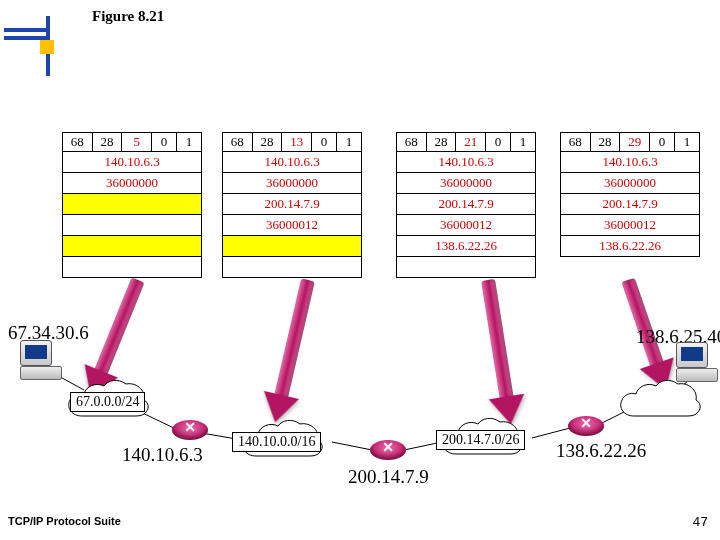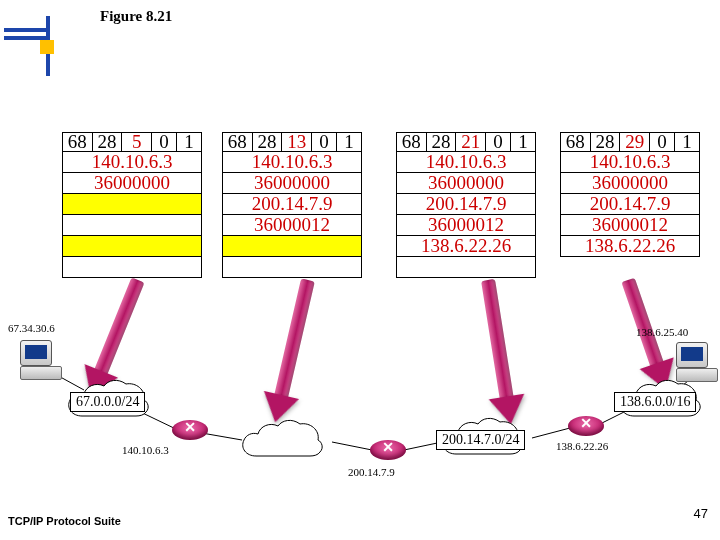--- a/index.html
+++ b/index.html
@@ -2,41 +2,41 @@
 <html><head>
 <meta charset="utf-8">
 <style>
   html, body { margin: 0; padding: 0; width: 720px; height: 540px; font-family: "Times New Roman", serif; background: #fff; }
   .stage { position: relative; width: 720px; height: 540px; }
   .accent { position: absolute; background: #1d46ab; }
   .accent.h1 { left: 4px;  top: 28px; width: 42px; height: 4px; }
   .accent.h2 { left: 4px;  top: 36px; width: 42px; height: 4px; }
   .accent.v  { left: 46px; top: 16px; width: 4px;  height: 60px; }
   .accent.sq { left: 40px; top: 40px; width: 14px; height: 14px; background: #ffc000; }
-  .fig-label { position: absolute; left: 100px; top: 8px; font-weight: bold; font-size: 15px; }
+  .fig-label { position: absolute; left: 92px; top: 8px; font-weight: bold; font-size: 15px; }
   .fig-title { position: absolute; left: 186px; top: 8px; font-weight: bold; font-style: italic; font-size: 15px; }
   .footer    { position: absolute; left: 8px; bottom: 13px; font-family: Tahoma, sans-serif; font-weight: bold; font-size: 11px; }
-  .pagenum   { position: absolute; right: 12px; bottom: 19px; font-family: Liberation Sans, sans-serif; font-size: 13px; }
-
-  .tbl { position: absolute; width: 140px; font-size: 19px; }
+  .pagenum   { position: absolute; right: 12px; bottom: 10px; font-family: Liberation Mono, monospace; font-size: 13px; }
+
+  .tbl { position: absolute; width: 140px; font-size: 13px; }
   .tbl .hdr { display: flex; height: 20px; }
   .tbl .hdr div { border: 1px solid #000; border-left: none; display: flex; align-items: center; justify-content: center; background: #fff; }
   .tbl .hdr div:first-child { border-left: 1px solid #000; }
   .tbl .hdr .c1 { width: 30px; }
   .tbl .hdr .c2 { width: 30px; }
   .tbl .hdr .c3 { width: 30px; color: #c00; }
   .tbl .hdr .c4 { width: 25px; }
   .tbl .hdr .c5 { width: 25px; }
   .tbl .row { height: 20px; border: 1px solid #000; border-top: none; display: flex; align-items: center; justify-content: center; }
   .tbl .row.filled { background: #fff; color: #c00; }
   .tbl .row.empty  { background: #ffff00; }
   .tbl .row.empty2 { background: #fff; }
 
   svg.net { position: absolute; left: 0; top: 0; width: 720px; height: 540px; pointer-events: none; }
-  .lbl { position: absolute; font-size: 11px; background: transparent; }
+  .lbl { position: absolute; font-size: 19px; background: transparent; }
   .rbox { position: absolute; border: 1px solid #000; background: #fff; font-size: 14px; padding: 1px 5px; }
 
   .cloud { position: absolute; width: 100px; height: 48px; }
   .cloud svg { width: 100%; height: 100%; }
 
   .router { position: absolute; width: 36px; height: 20px; }
   .router .body { width: 36px; height: 20px; background: radial-gradient(ellipse at 50% 40%, #e86aa8 0%, #c01a6a 70%, #8a0a45 100%); border-radius: 50%/50%; box-shadow: inset 0 -3px 5px rgba(0,0,0,.4); position: relative; }
   .router .x { position: absolute; inset: 0; color: #fff; font-weight: bold; text-align: center; line-height: 16px; font-size: 14px; }
 
   .pc { position: absolute; width: 44px; height: 40px; }
@@ -169,48 +169,48 @@
         <div class="x">✕</div>
       </div>
     </div>
   <div class="lbl" style="left:122px; top:444px">140.10.6.3</div>
 
   <div class="cloud" style="left:236px; top:418px">
     <svg viewBox="0 0 100 48">
         <path d="M20 38c-10 0-16-8-12-16 2-5 8-8 14-6 2-8 12-12 20-8 4-6 14-8 22-2 10-2 20 6 18 16 4 2 6 8 2 12-2 3-6 4-10 4H20z" fill="#fff" stroke="#000"></path>
       </svg>
   </div>
+  <div class="rbox" style="left:232px; top:432px">140.10.0.0/16</div>
 
   <div class="router" style="left:370px; top:440px">
       <div class="body">
         <div class="x">✕</div>
       </div>
     </div>
   <div class="lbl" style="left:348px; top:466px">200.14.7.9</div>
 
   <div class="cloud" style="left:436px; top:416px">
     <svg viewBox="0 0 100 48">
         <path d="M20 38c-10 0-16-8-12-16 2-5 8-8 14-6 2-8 12-12 20-8 4-6 14-8 22-2 10-2 20 6 18 16 4 2 6 8 2 12-2 3-6 4-10 4H20z" fill="#fff" stroke="#000"></path>
       </svg>
   </div>
-  <div class="rbox" style="left:436px; top:430px">200.14.7.0/24</div>
+  <div class="rbox" style="left:436px; top:430px">200.14.7.0/26</div>
 
   <div class="router" style="left:568px; top:416px">
       <div class="body">
         <div class="x">✕</div>
       </div>
     </div>
   <div class="lbl" style="left:556px; top:440px">138.6.22.26</div>
 
   <div class="cloud" style="left:614px; top:378px">
     <svg viewBox="0 0 100 48">
         <path d="M20 38c-10 0-16-8-12-16 2-5 8-8 14-6 2-8 12-12 20-8 4-6 14-8 22-2 10-2 20 6 18 16 4 2 6 8 2 12-2 3-6 4-10 4H20z" fill="#fff" stroke="#000"></path>
       </svg>
   </div>
-  <div class="rbox" style="left:614px; top:392px">138.6.0.0/16</div>
 
   <div class="lbl" style="left:636px; top:326px">138.6.25.40</div>
   <div class="pc" style="left:676px; top:342px">
       <div class="mon"></div>
       <div class="base"></div>
     </div>
 
   <div class="footer">TCP/IP Protocol Suite</div>
   <div class="pagenum">47</div>
 </div>

